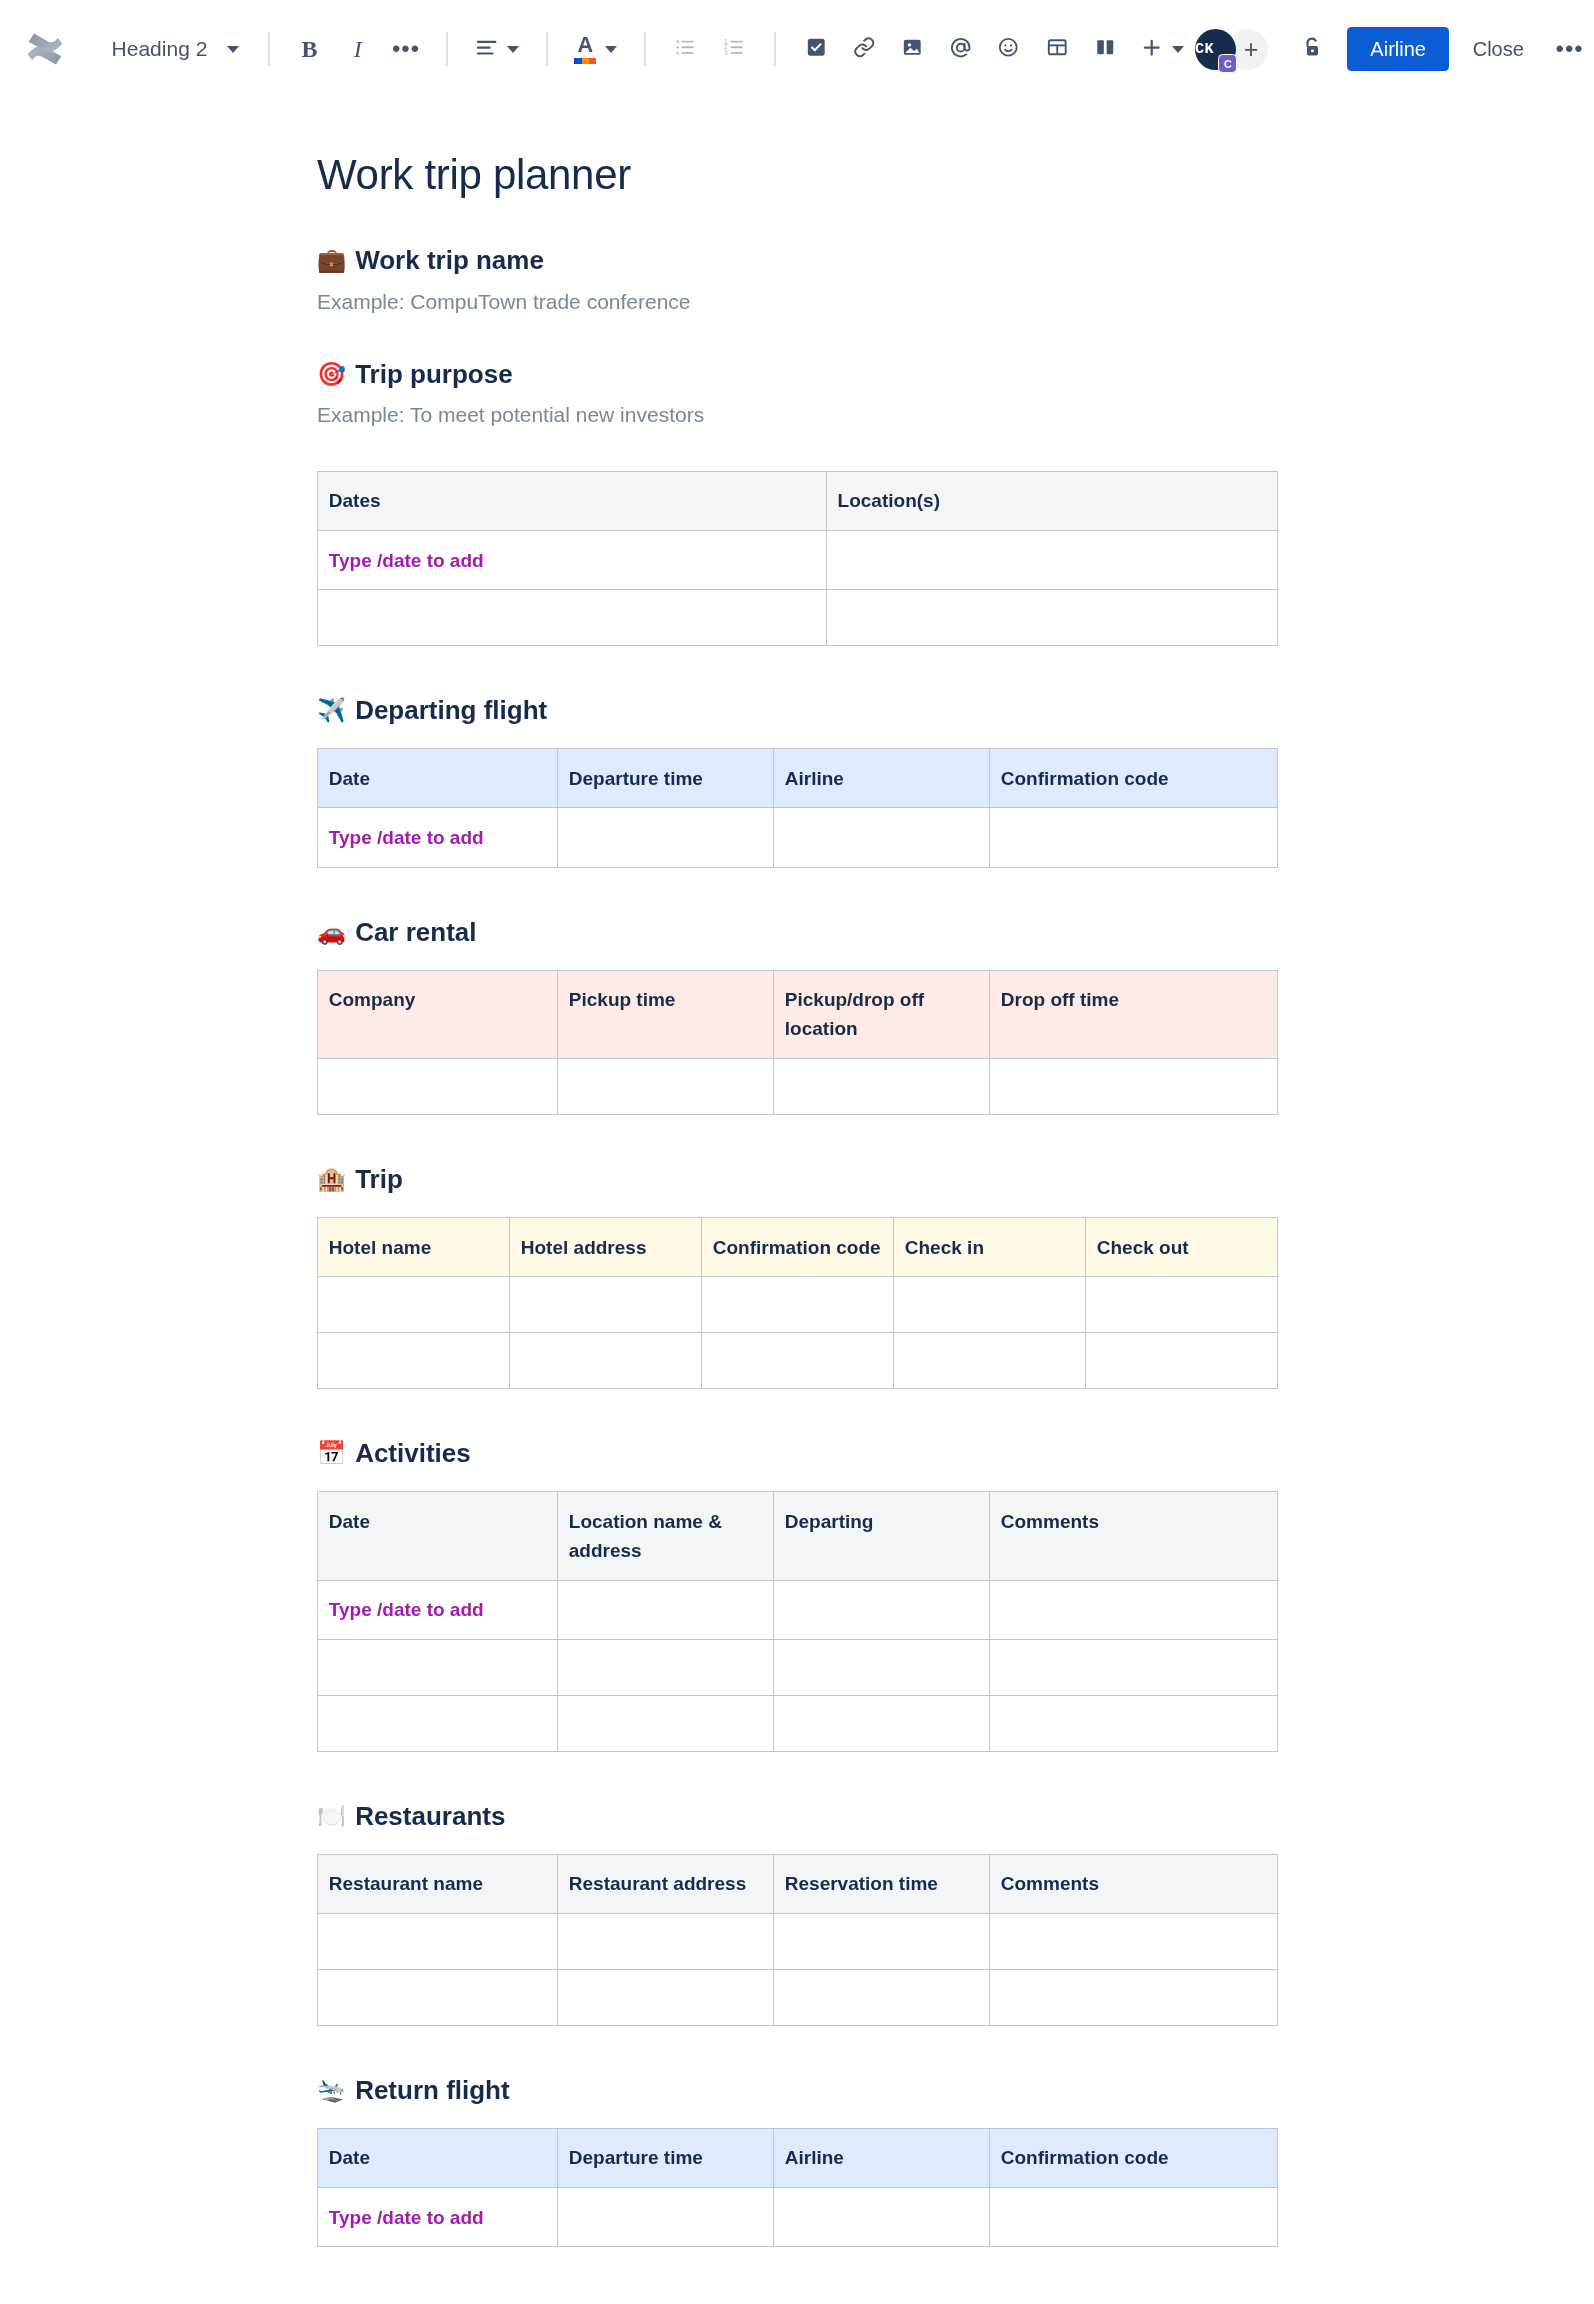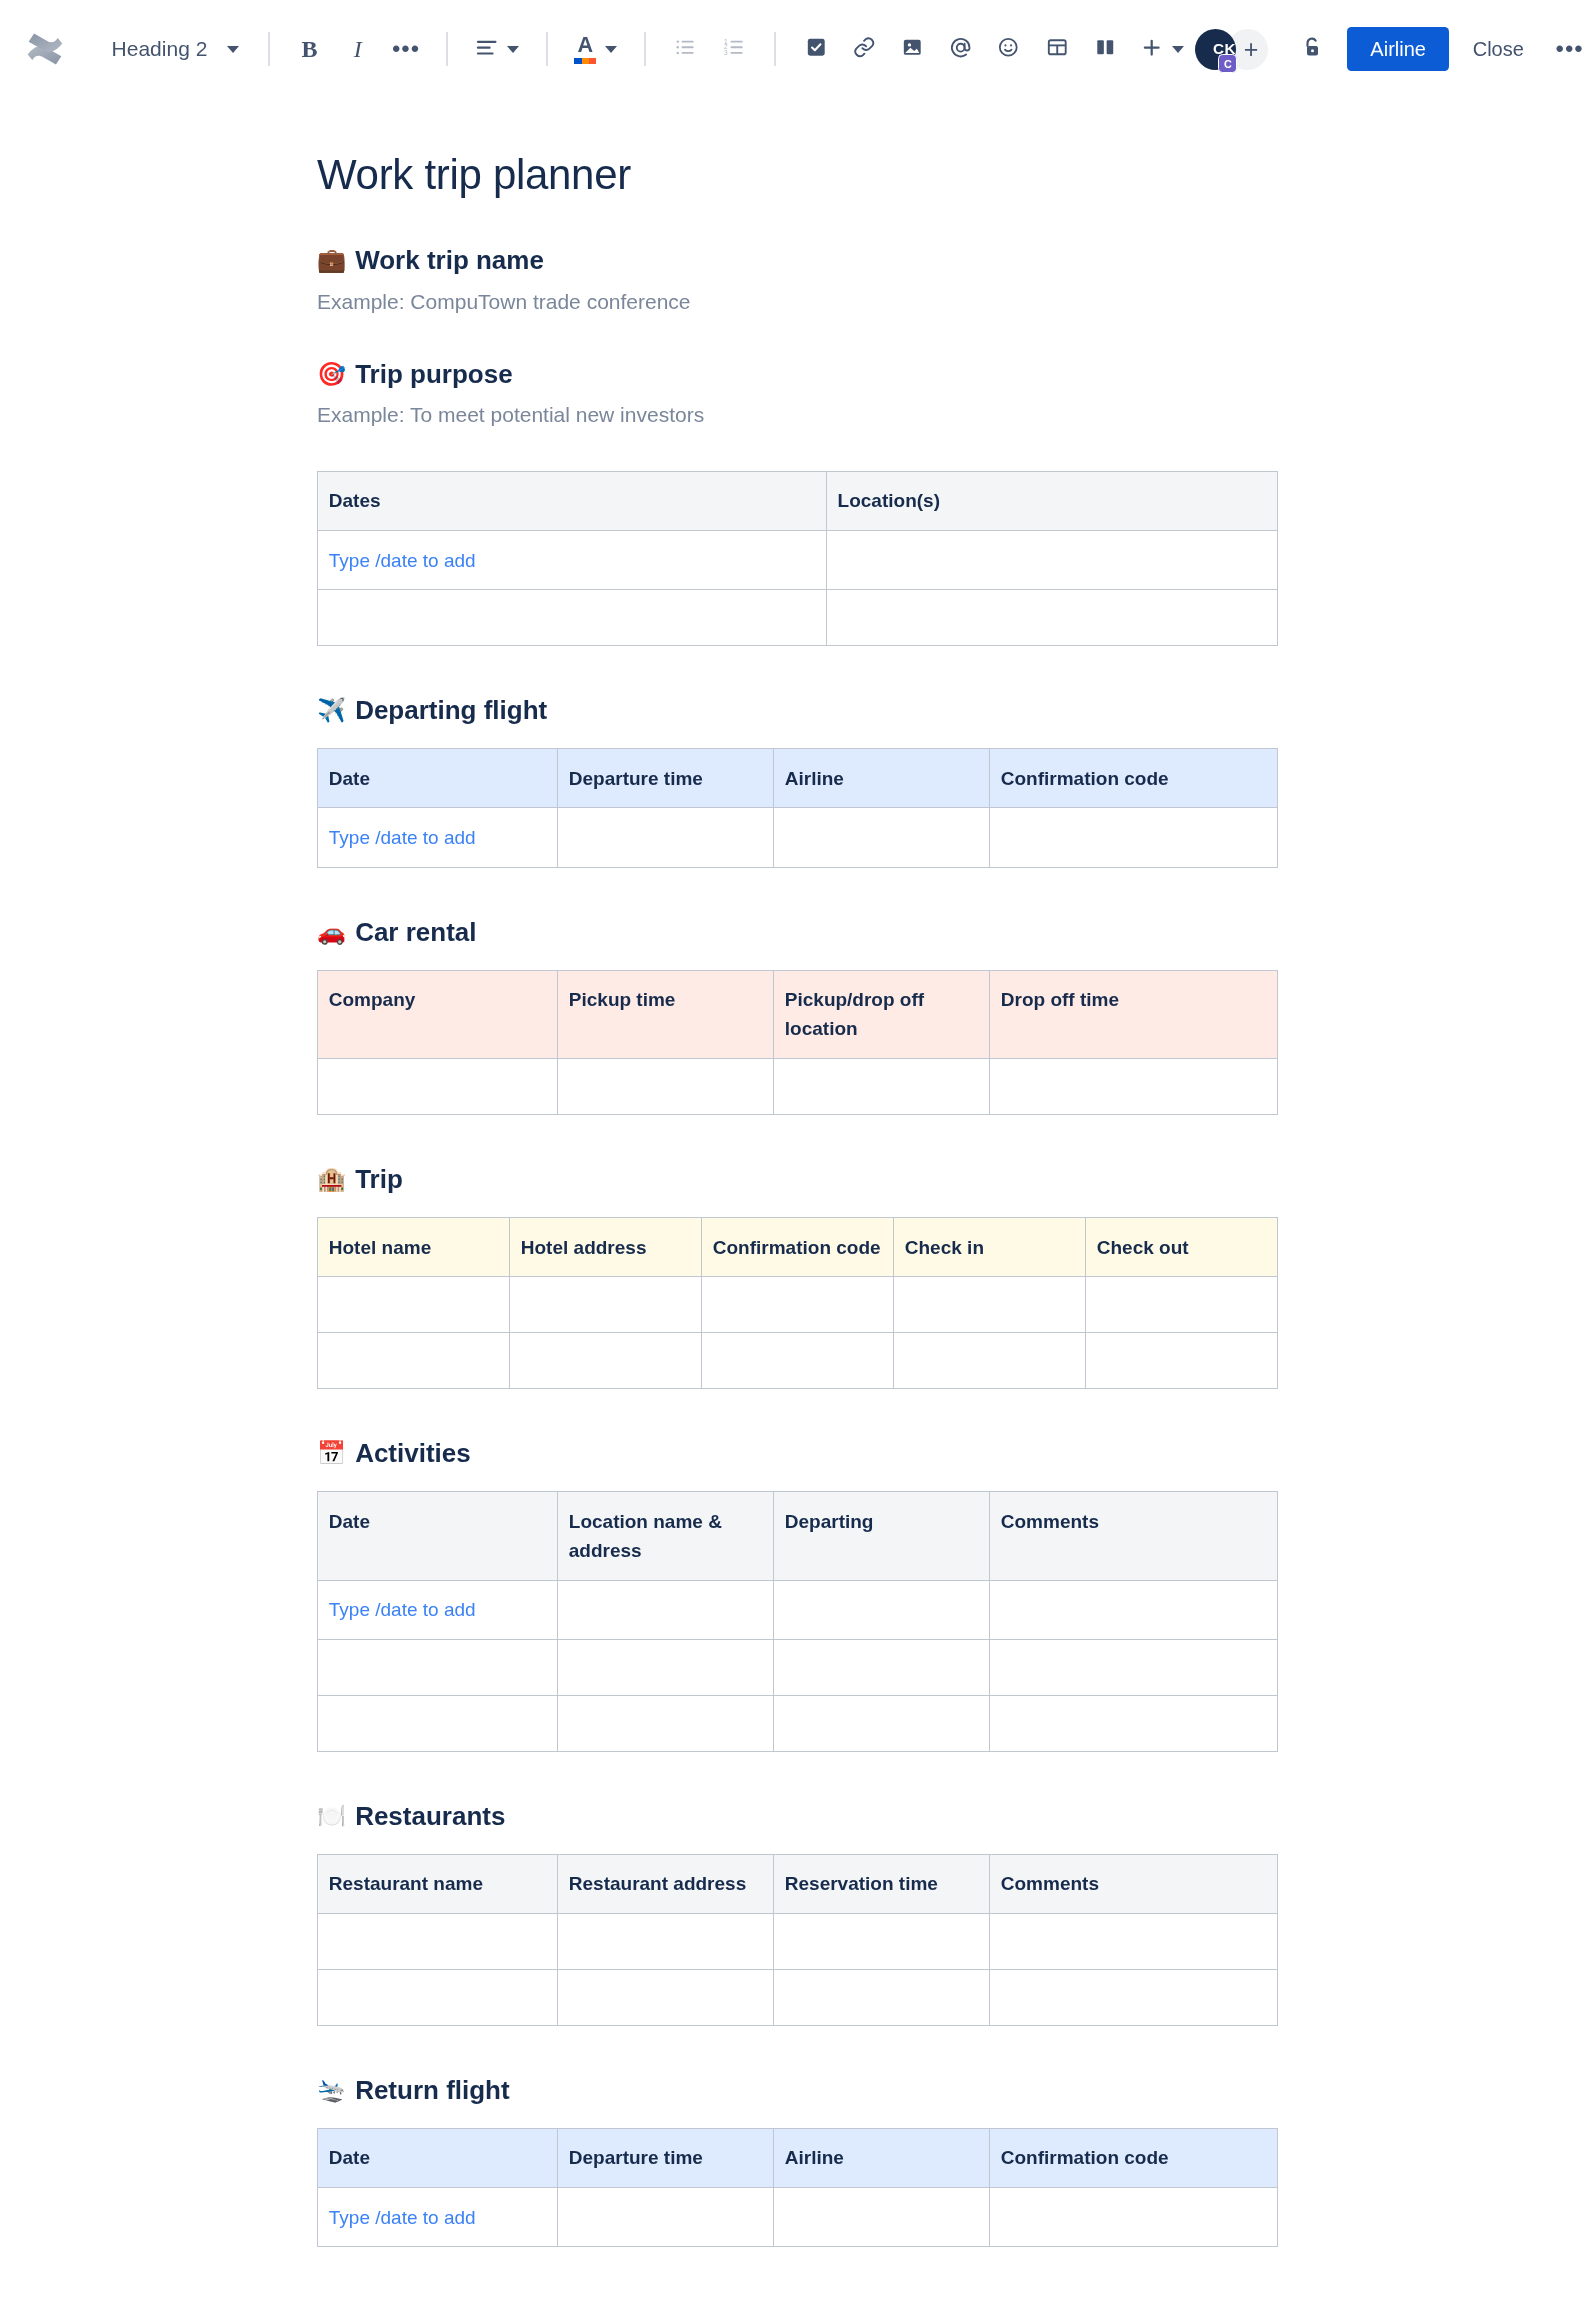--- a/index.html
+++ b/index.html
@@ -57,23 +57,23 @@
   .color-a { position: relative; display: flex; flex-direction: column; align-items: center; }
   .color-a .a-letter { font-size: 21.6px; font-weight: 700; color: #44546F; line-height: 1; font-family: "Liberation Sans", sans-serif; }
   .color-bar { display: flex; width: 21.6px; height: 6.3px; margin-top: 1.8px; }
   .color-bar i { flex: 1; display: block; }
 
   
   .avatar-group { display: flex; align-items: center; position: relative; margin-right: 20px; }
   .avatar {
     width: 41px; height: 41px; border-radius: 50%;
     background: #172B4D; color: #ffffff;
-    display: flex; align-items: center; justify-content: flex-end;
+    display: flex; align-items: center; justify-content: flex-start;
     font-size: 15.3px; font-weight: 700; letter-spacing: 0.4px;
-    position: relative; z-index: 2; cursor: pointer;
+    position: relative; z-index: 2; cursor: pointer; font-family: Liberation Mono, monospace;
   }
   .avatar-badge {
     position: absolute; left: 23.4px; bottom: -3.6px;
     width: 19px; height: 19px; border-radius: 4.5px;
     background: #6E5DC6; color: #fff;
     font-size: 10.8px; font-weight: 700;
     display: flex; align-items: center; justify-content: center;
     z-index: 3; border: 1.8px solid #fff;
   }
   .avatar-add {
@@ -161,21 +161,21 @@
     vertical-align: top;
     text-align: left;
     font-size: 19px;
     line-height: 1.55;
     height: 56px;
   }
   table.doc-table th {
     font-weight: 700;
     color: #172B4D;
   }
-  table.doc-table td { color: #3b82f6; }
+  table.doc-table td { color: #a21caf; font-weight: bold; }
 
   .hdr-grey th { background: #F4F5F7; }
   .hdr-blue th { background: #DEEBFF; }
   .hdr-pink th { background: #FFEBE5; }
   .hdr-cream th { background: #FFFAE6; }
 
   .ph { color: #8993A4; }
 
   .sec-gap { height: 12.6px; }
 </style>

